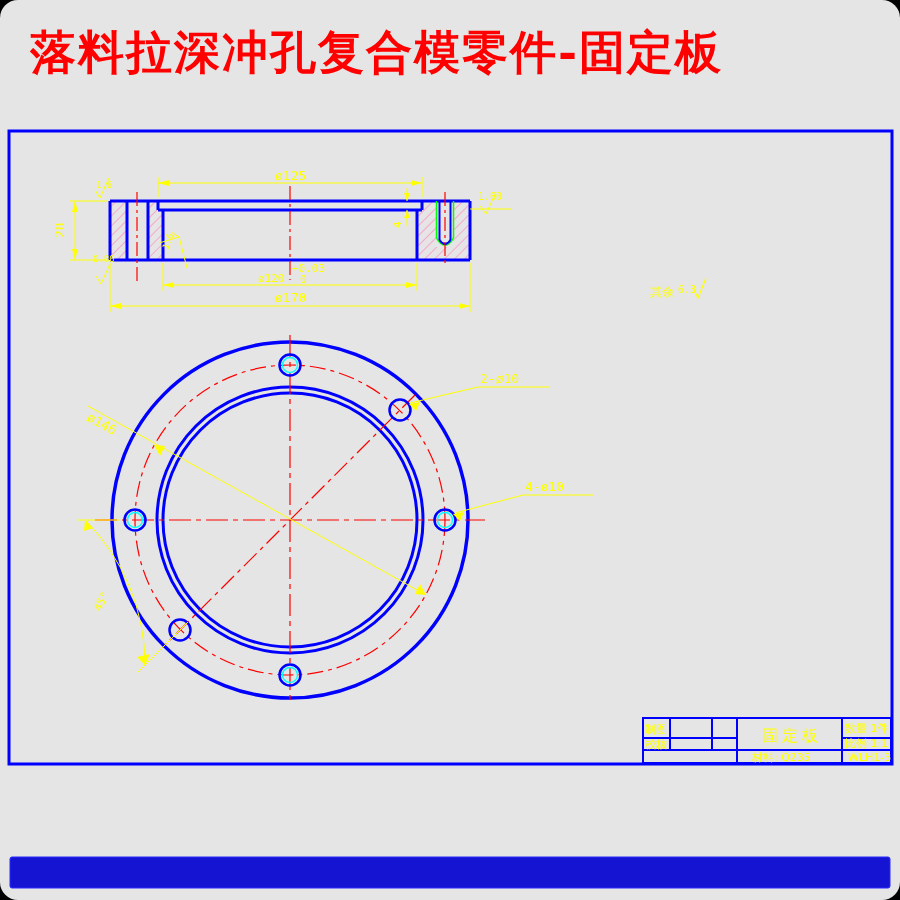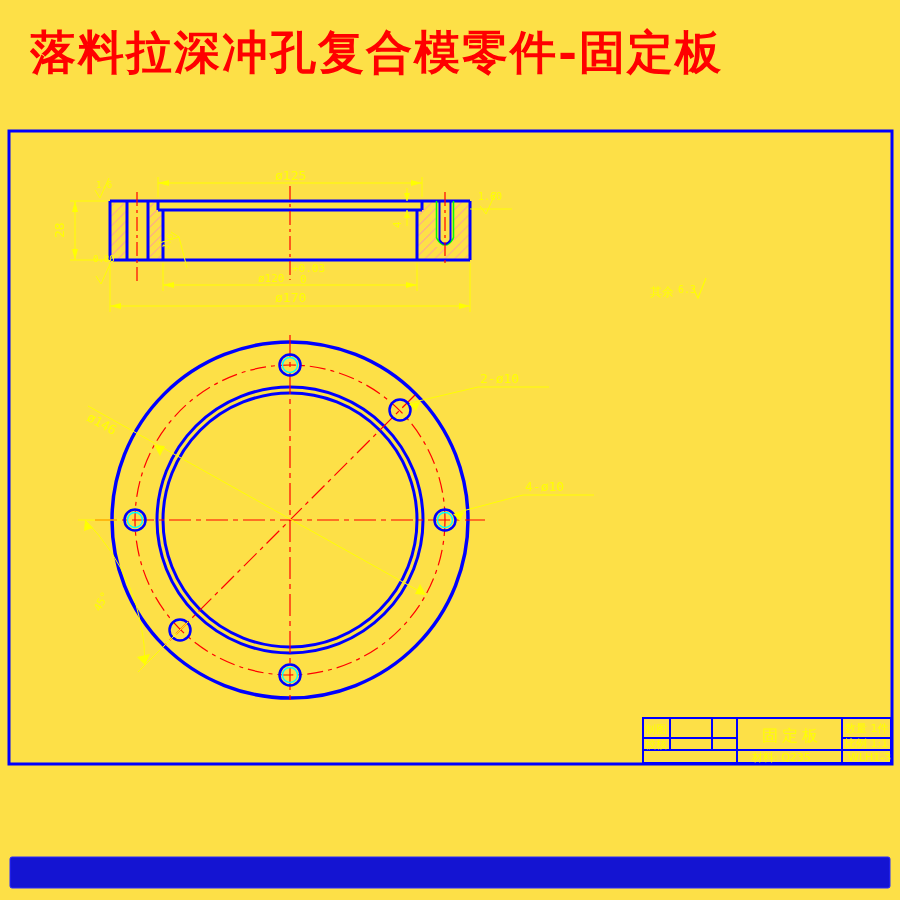--- a/index.html
+++ b/index.html
@@ -1,17 +1,17 @@
 <!DOCTYPE html>
 <html><head>
 <meta charset="utf-8">
 <style>
   html,body{margin:0;padding:0;background:#000;}
-  #stage{position:relative;width:900px;height:900px;background:#fde047;overflow:hidden;
-         font-family:"DejaVu Sans",sans-serif;}
+  #stage{position:relative;width:900px;height:900px;background:#e5e5e5;overflow:hidden;
+         font-family:"DejaVu Sans",sans-serif;border-radius:18px;}
   #title{position:absolute;left:30px;top:22px;width:840px;height:60px;
          font-family:"DejaVu Serif","DejaVu Sans",serif;
          font-size:46px;font-weight:700;letter-spacing:2px;line-height:60px;
          white-space:nowrap;}
   svg text{font-family:"DejaVu Sans Mono","DejaVu Sans",monospace;}
   .dim{font-size:13px;}
   .dims{font-size:11px;}
   .tb{font-size:11px;font-family:"DejaVu Sans",sans-serif;}
   .tbbig{font-size:16px;font-family:"DejaVu Sans",sans-serif;letter-spacing:4px;}
 </style>

